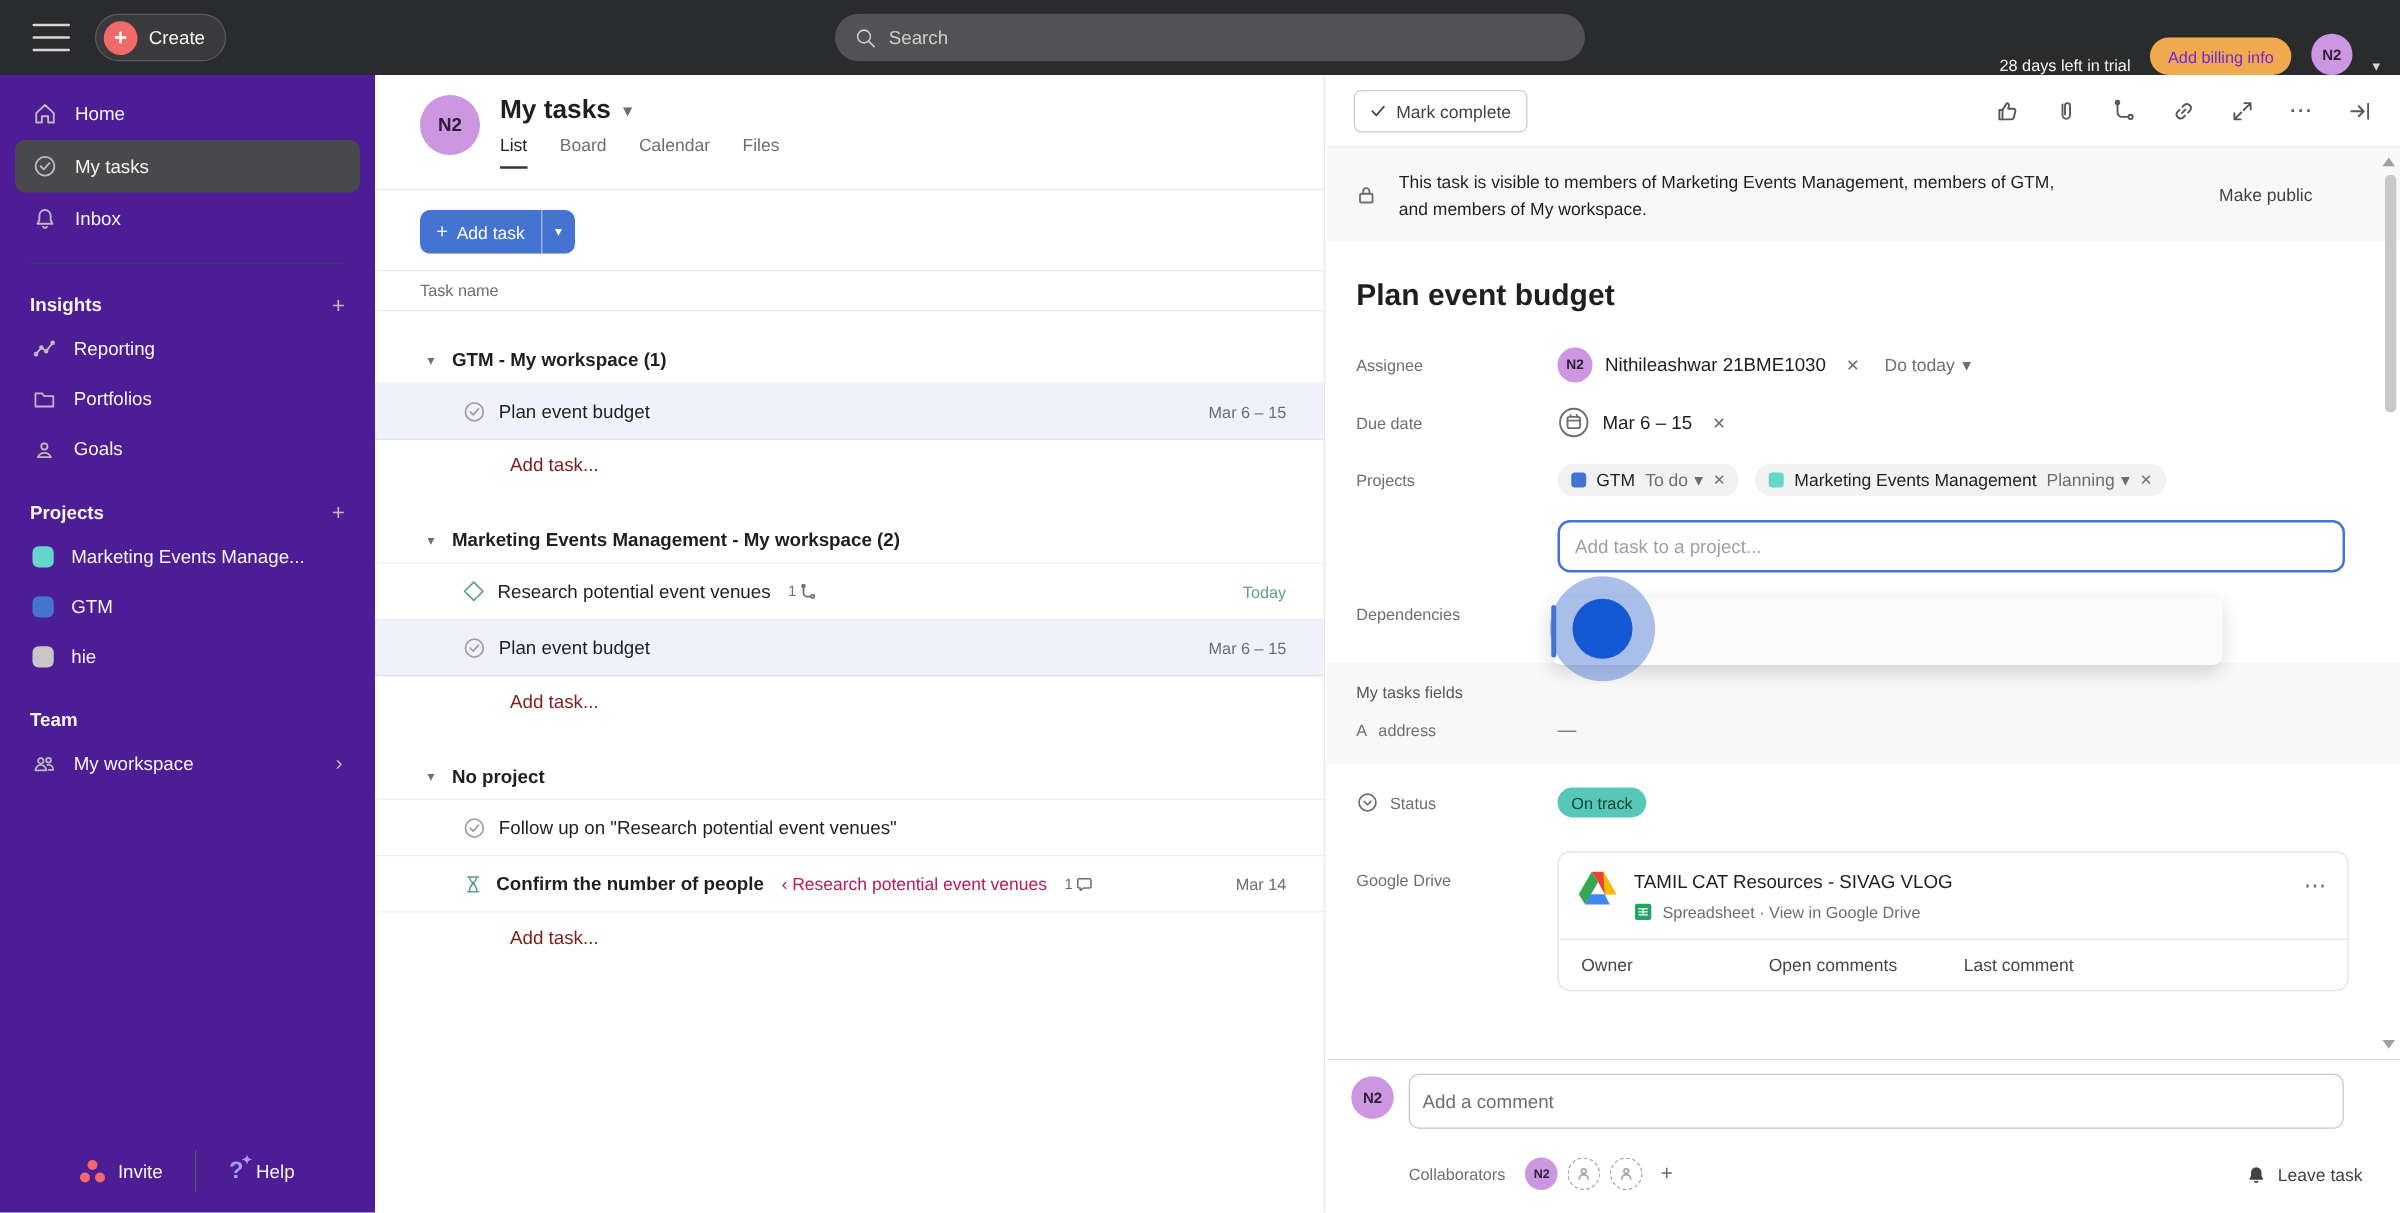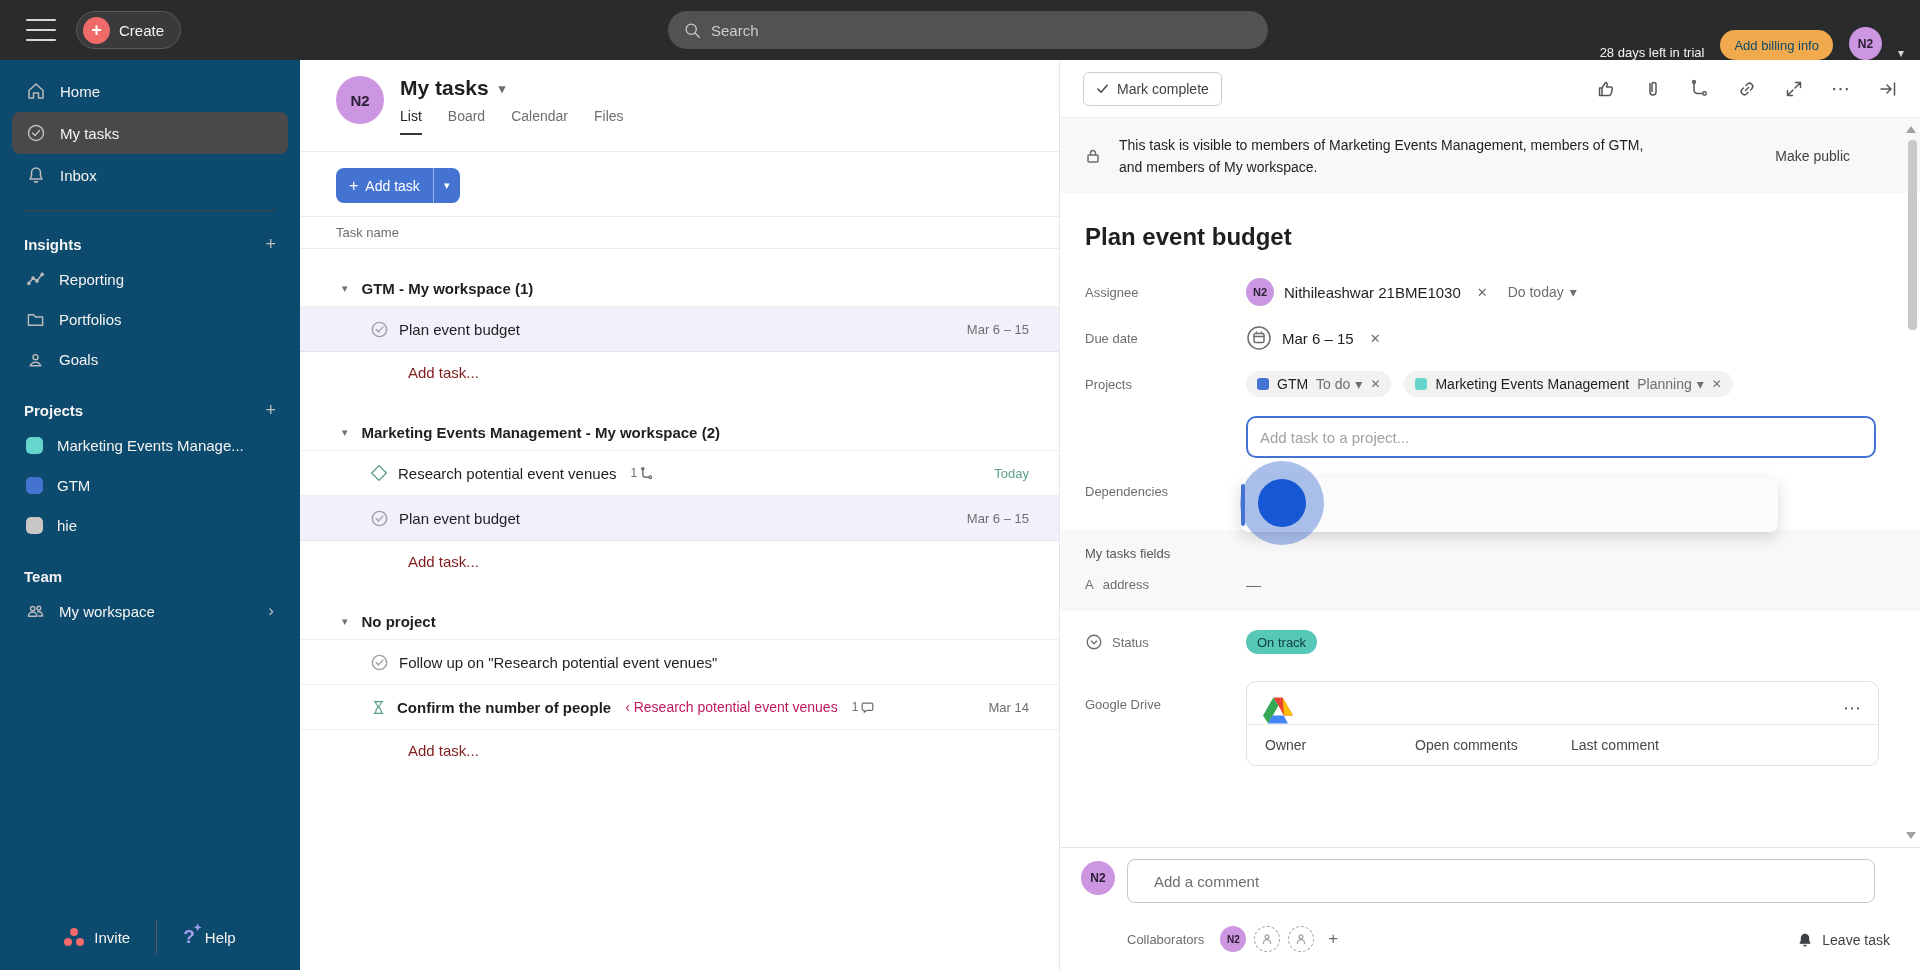--- a/index.html
+++ b/index.html
@@ -12,27 +12,27 @@
   .topbar{position:absolute;top:0;left:0;width:1920px;height:60px;background:#2a2b2d;z-index:40;}
   .hamburger{position:absolute;left:26px;top:19px;width:30px;height:22px;display:flex;flex-direction:column;justify-content:space-between;cursor:pointer;}
   .hamburger span{height:2px;background:#d8d6d6;border-radius:1px;}
   .create-btn{position:absolute;left:76px;top:11px;height:38px;border:1px solid #5a5a5c;background:#3a3a3c;border-radius:19px;display:flex;align-items:center;gap:9px;padding:0 16px 0 6px;color:#f5f4f3;font-size:15px;cursor:pointer;}
   .create-dot{width:27px;height:27px;border-radius:50%;display:flex;align-items:center;justify-content:center;color:#fff;font-size:18px;font-weight:bold;}
   .search{position:absolute;left:668px;top:11px;width:600px;height:38px;background:#525153;border-radius:19px;display:flex;align-items:center;gap:10px;padding:0 16px;color:#cfcdcd;}
   .search input{background:transparent;border:none;outline:none;color:#e8e6e6;font-size:15px;width:520px;font-family:inherit;}
   .search input::placeholder{color:#cfcdcd;}
   .top-right{position:absolute;right:16px;top:0;height:60px;display:flex;align-items:flex-end;gap:16px;}
   .trial{color:#f5f4f3;font-size:13px;}
-  .billing-btn{height:30px;border-radius:15px;border:none;padding:0 14px;font-size:13px;color:#0c4a6e;font-family:inherit;cursor:pointer;}
+  .billing-btn{height:30px;border-radius:15px;border:none;padding:0 14px;font-size:13px;color:#6d28d9;font-family:inherit;cursor:pointer;}
   .avatar{border-radius:50%;display:flex;align-items:center;justify-content:center;color:#2b2035;font-weight:bold;}
   .av34{width:33px;height:33px;font-size:12px;}
   .top-chev{color:#d8d6d6;font-size:12px;cursor:pointer;}
 
   
-  .sidebar{position:absolute;top:60px;left:0;width:300px;bottom:0;background:#0c4a6e;color:#f5f4f3;}
+  .sidebar{position:absolute;top:60px;left:0;width:300px;bottom:0;background:#4c1d95;color:#f5f4f3;}
   .snav{padding:10px 12px 6px;}
   .sitem{height:42px;display:flex;align-items:center;gap:14px;padding:0 14px;border-radius:8px;font-size:15px;cursor:pointer;color:#f5f4f3;}
   .sitem .sic{color:#bdbbbd;}
   .sitem.sel{background:#49494b;}
   .sdivider{border-top:1px solid #424244;margin:8px 24px 4px 24px;}
   .ssec{padding:14px 24px 2px 24px;}
   .ssec-head{display:flex;align-items:center;justify-content:space-between;font-size:15px;font-weight:bold;height:30px;}
   .ssec-plus{color:#bdbbbd;font-size:18px;font-weight:normal;cursor:pointer;}
   .ssub{height:40px;display:flex;align-items:center;gap:14px;padding:0 2px;font-size:15px;cursor:pointer;}
   .ssub .sic{color:#bdbbbd;}
@@ -140,21 +140,21 @@
   
   .sb-up,.sb-down{position:absolute;right:4px;width:0;height:0;border-left:5px solid transparent;border-right:5px solid transparent;z-index:20;cursor:pointer;}
   .sb-up{top:66px;border-bottom:7px solid #a2a0a2;}
   .sb-down{top:772px;border-top:7px solid #a2a0a2;}
   .sb-thumb{position:absolute;right:3px;top:80px;width:9px;height:190px;border-radius:4px;background:#c9c7c7;z-index:20;cursor:pointer;}
 
   
   .d-comment{position:absolute;left:0;right:0;bottom:0;height:123px;border-top:1px solid #e3e1e0;background:#fff;}
   .c-avatar{position:absolute;left:20px;top:13px;}
   .av34b{width:34px;height:34px;font-size:12px;}
-  .c-input{position:absolute;left:66px;top:11px;width:748px;height:44px;border:1px solid #c9c6c5;border-radius:8px;display:flex;align-items:center;padding:0 26px;}
+  .c-input{position:absolute;left:66px;top:11px;width:748px;height:44px;border:1px solid #c9c6c5;border-radius:8px;display:flex;align-items:center;padding:0 10px;}
   .c-input input{border:none;outline:none;font-size:15px;width:700px;font-family:inherit;}
   .c-input input::placeholder{color:#6d6e6f;}
   .collab{position:absolute;left:66px;bottom:18px;display:flex;align-items:center;gap:8px;}
   .collab-label{font-size:13px;color:#6d6e6f;margin-right:8px;}
   .av26{width:26px;height:26px;font-size:10px;}
   .ghost{width:26px;height:26px;border-radius:50%;border:1px dashed #a2a0a2;display:flex;align-items:center;justify-content:center;color:#a2a0a2;cursor:pointer;}
   .collab-plus{color:#6d6e6f;font-size:17px;margin-left:6px;cursor:pointer;}
   .leave{position:absolute;right:30px;bottom:22px;display:flex;align-items:center;gap:9px;color:#3f4245;font-size:14px;cursor:pointer;}
 </style>
 </head>
@@ -532,20 +532,30 @@
     <div class="frow driverow">
       <div class="flabel">Google Drive</div>
       <div class="gcard">
         <div class="gcard-head">
           <svg width="30" height="27" viewBox="0 0 24 21">
             <polygon points="8.3,0 0,14.4 4.1,20.9 12.4,6.5" fill="#34a853"></polygon>
             <polygon points="15.7,0 8.3,0 12.4,6.5 16.6,14.4 24,14.4" fill="#ea4335"></polygon>
             <polygon points="15.7,0 24,14.4 16.6,14.4" fill="#fbbc04"></polygon>
             <polygon points="4.1,20.9 19.9,20.9 16.6,14.4 7.4,14.4" fill="#4285f4"></polygon>
           </svg>
+          <div>
+            <div class="gtitle">TAMIL CAT Resources - SIVAG VLOG</div>
+            <div class="gmeta">
+              <svg width="15" height="15" viewBox="0 0 16 16">
+                  <rect x="1" y="1" width="14" height="14" rx="2" fill="#21a464"></rect>
+                  <path d="M4 5.5 H12 M4 8 H12 M4 10.5 H12 M8 5.5 V10.5" stroke="#fff" stroke-width="1.1"></path>
+                </svg>
+              <span>Spreadsheet · View in Google Drive</span>
+            </div>
+          </div>
           <span class="gmore">⋯</span>
         </div>
         <div class="gtable">
           <span class="c1">Owner</span>
           <span class="c2">Open comments</span>
           <span class="c3">Last comment</span>
         </div>
       </div>
     </div>
 

